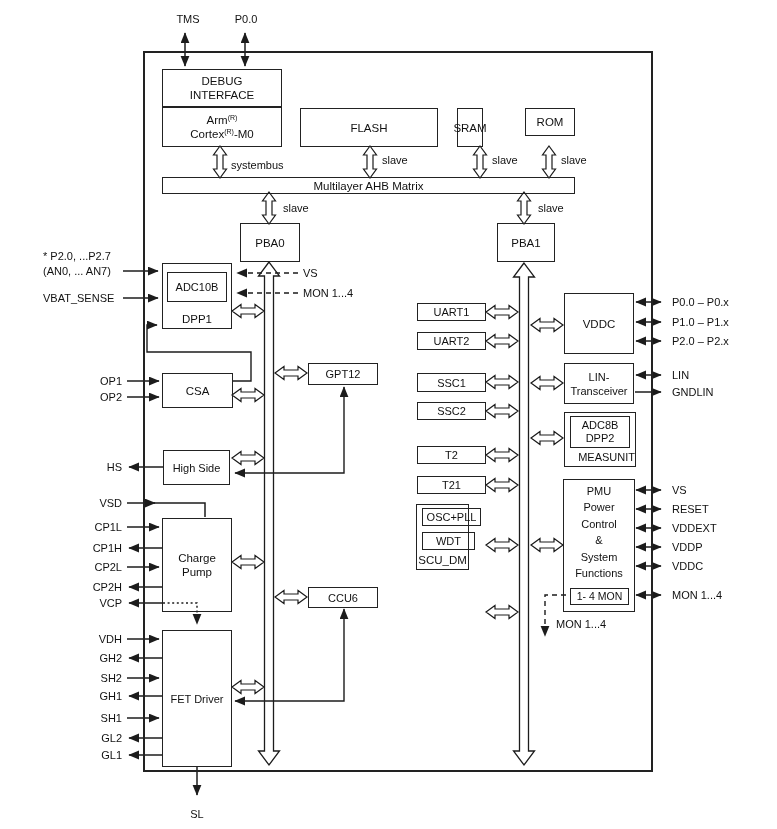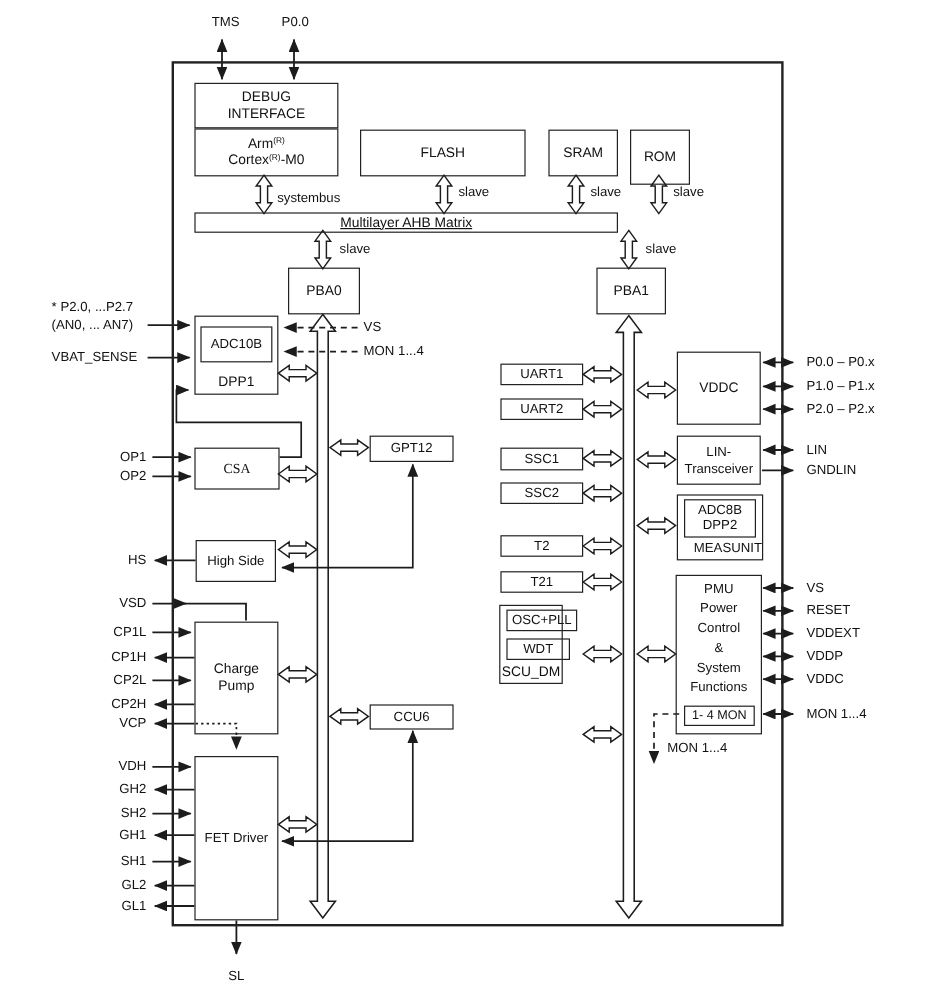--- a/index.html
+++ b/index.html
@@ -141,28 +141,28 @@
     <span>INTERFACE</span>
   </div>
   <div class="box" style="left:162px;top:107px;width:120px;height:40px;">
     <span><span>Arm</span><sup class="r">(R)</sup></span>
     <span><span>Cortex</span><sup class="r">(R)</sup><span>-M0</span></span>
   </div>
 
   <div class="box" style="left:300px;top:108px;width:138px;height:39px;">
     <span>FLASH</span>
   </div>
-  <div class="box" style="left:457px;top:108px;width:58px;height:39px;text-align:right;">
+  <div class="box" style="left:457px;top:108px;width:26px;height:39px;text-align:right;">
     <span>SRAM</span>
   </div>
-  <div class="box" style="left:525px;top:108px;width:50px;height:46px;">
+  <div class="box" style="left:525px;top:108px;width:50px;height:28px;">
     <span>ROM</span>
   </div>
 
-  <div class="box" style="left:162px;top:177px;width:353px;height:17px;text-decoration:underline;">
+  <div class="box" style="left:162px;top:177px;width:413px;height:17px;">
     <span>Multilayer AHB Matrix</span>
   </div>
 
   <span class="lbl" style="left:231px;top:157px;">systembus</span>
   <span class="lbl" style="left:382px;top:152px;">slave</span>
   <span class="lbl" style="left:492px;top:152px;">slave</span>
   <span class="lbl" style="left:561px;top:152px;">slave</span>
   <span class="lbl" style="left:283px;top:200px;">slave</span>
   <span class="lbl" style="left:538px;top:200px;">slave</span>
 
@@ -172,21 +172,21 @@
   <div class="box" style="left:497px;top:223px;width:58px;height:39px;">
     <span>PBA1</span>
   </div>
 
   <div class="box rel" style="left:162px;top:263px;width:70px;height:66px;">
     <div class="inner" style="left:4px;top:8px;width:60px;height:30px;">
       <span>ADC10B</span>
     </div>
     <span class="botlbl" style="bottom:2px;">DPP1</span>
   </div>
-  <div class="box" style="left:162px;top:373px;width:71px;height:35px;font-family:Liberation Serif, serif;">
+  <div class="box" style="left:162px;top:373px;width:71px;height:35px;">
     <span>CSA</span>
   </div>
   <div class="box" style="left:308px;top:363px;width:70px;height:22px;">
     <span class="sm">GPT12</span>
   </div>
   <div class="box" style="left:163px;top:450px;width:67px;height:35px;">
     <span class="sm">High Side</span>
   </div>
   <div class="box" style="left:162px;top:518px;width:70px;height:94px;">
     <span>Charge</span>

